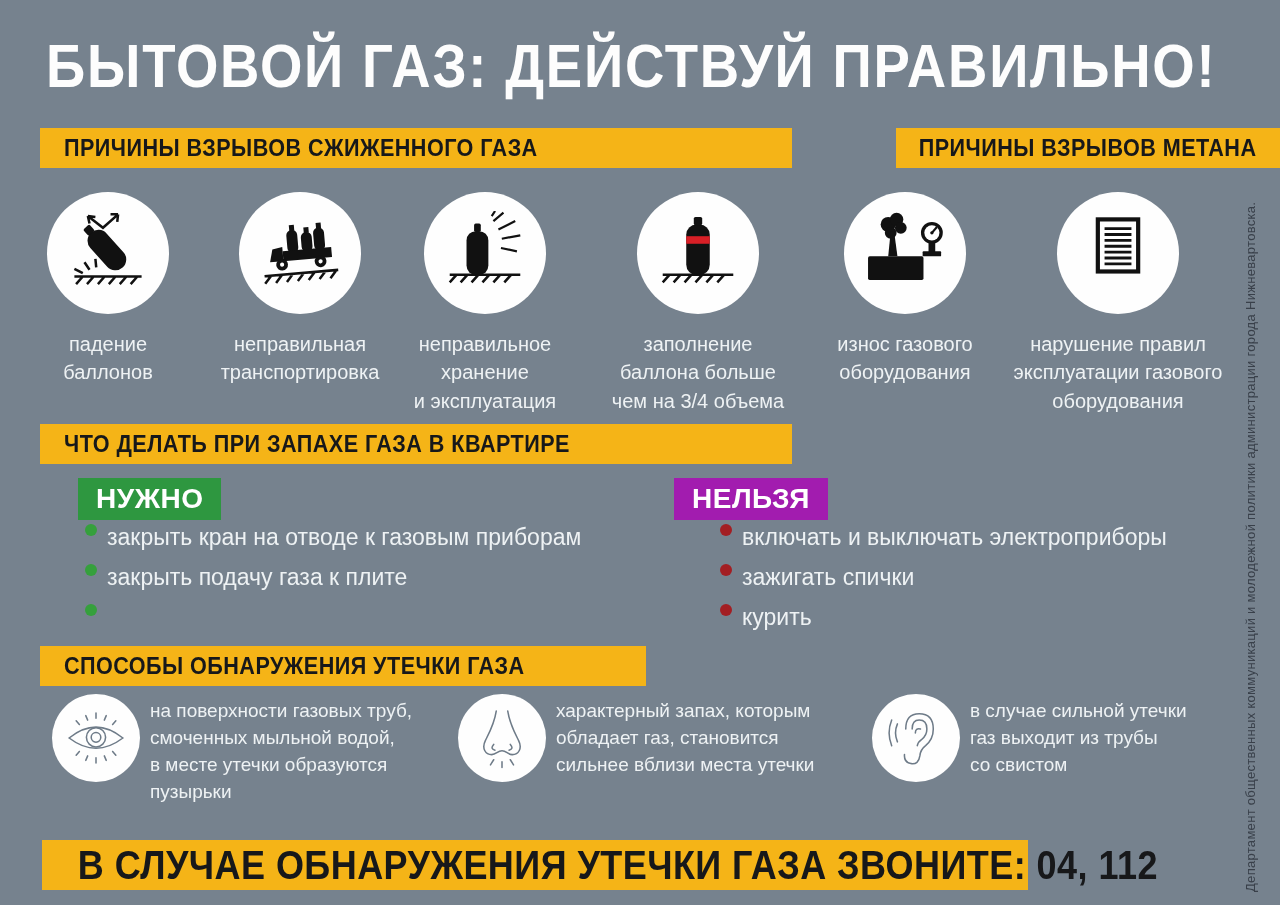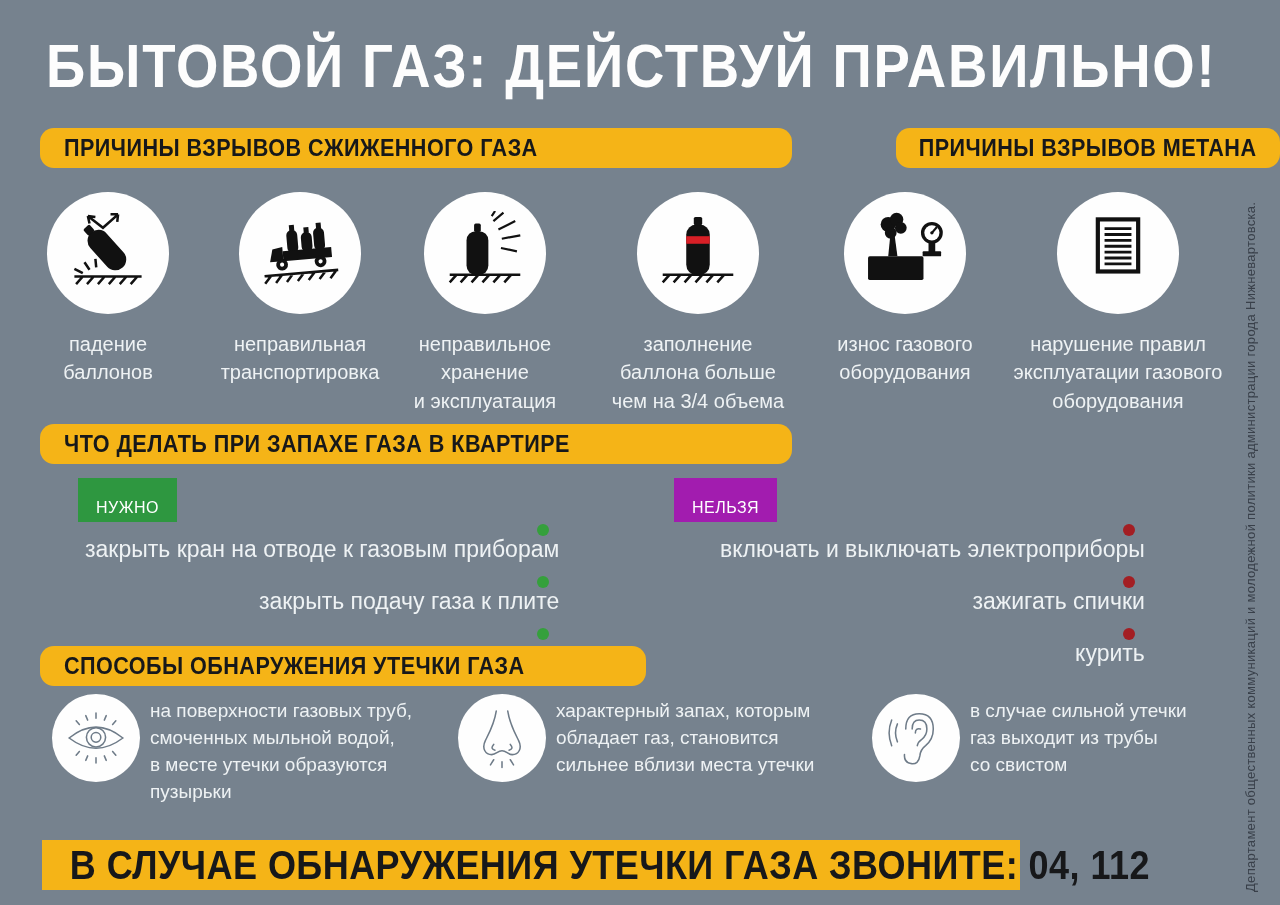--- a/index.html
+++ b/index.html
@@ -4,61 +4,61 @@
 <style>
   html,body{margin:0;padding:0;}
   body{font-family:"Liberation Sans", sans-serif; background:#5d6872;}
   .poster{position:relative;width:1280px;height:905px;background:#76828E;overflow:hidden;}
 
   
   .title{position:absolute;left:46px;top:30px;margin:0;color:#fdfdfd;font-size:62px;font-weight:bold;white-space:nowrap;}
   .condensed{display:inline-block;transform:scaleX(0.88);transform-origin:left center;letter-spacing:2px;}
 
   
-  .bar{position:absolute;height:40px;background:#F5B417;color:#17181a;font-weight:bold;font-size:24px;line-height:40px;white-space:nowrap;border-radius:14px;}
+  .bar{position:absolute;height:40px;background:#F5B417;color:#17181a;font-weight:bold;font-size:24px;line-height:40px;white-space:nowrap;border-radius:0;}
   .bar .condensed{letter-spacing:0.5px;transform:scaleX(0.9);}
   .bar-pad{padding-left:24px;}
   #bar-lpg{left:40px;top:128px;width:728px;}
   #bar-methane{left:848px;top:128px;width:384px;text-align:center;margin-left:48px;}
   #bar-methane .condensed{transform-origin:center;transform:scaleX(0.9);}
   #bar-actions{left:40px;top:424px;width:728px;}
   #bar-detect{left:40px;top:646px;width:582px;}
 
   
   .card{position:absolute;top:192px;text-align:center;}
   .icon-circle{width:122px;height:122px;border-radius:50%;background:#fefefe;margin:0 auto;display:flex;align-items:center;justify-content:center;}
   .card p{margin:16px 0 0 0;color:#eef2f4;font-size:20px;line-height:1.42;white-space:pre-line;}
   #card-1{left:30px;width:156px;}
   #card-2{left:202px;width:196px;}
   #card-3{left:388px;width:194px;}
   #card-4{left:590px;width:216px;}
   #card-5{left:810px;width:190px;}
   #card-6{left:1000px;width:236px;}
 
   
-  .badge{position:absolute;color:#fff;font-weight:normal;font-size:16px;padding:21px 18px 5px 18px;letter-spacing:0.5px;}
+  .badge{position:absolute;color:#fff;font-weight:bold;font-size:28px;padding:5px 18px 5px 18px;letter-spacing:0.5px;}
   #badge-do{left:78px;top:478px;background:#2E9740;}
   #badge-dont{left:674px;top:478px;background:#a21caf;}
   .list{position:absolute;top:524px;}
   #list-do{left:85px;}
   #list-dont{left:720px;}
-  .list-item{display:flex;align-items:flex-end;margin-bottom:13px;color:#eef2f4;font-size:23px;flex-direction:column;}
+  .list-item{display:flex;align-items:flex-start;margin-bottom:13px;color:#eef2f4;font-size:23px;}
   .bullet{width:12px;height:12px;border-radius:50%;margin-right:10px;flex:0 0 auto;}
   .bullet-green{background:#35A03C;}
   .bullet-red{background:#A31E23;}
 
   
   .detect-circle{position:absolute;top:694px;width:88px;height:88px;border-radius:50%;background:#fefefe;display:flex;align-items:center;justify-content:center;}
   .detect-text{position:absolute;top:698px;margin:0;color:#eef2f4;font-size:19px;line-height:1.42;white-space:pre-line;}
   #detect-circle-1{left:52px;}   #detect-text-1{left:150px;width:290px;}
   #detect-circle-2{left:458px;}  #detect-text-2{left:556px;width:300px;}
   #detect-circle-3{left:872px;}  #detect-text-3{left:970px;width:255px;}
 
   
-  .banner{position:absolute;left:42px;top:840px;width:970px;height:50px;background:#F5B417;color:#17181a;font-weight:bold;font-size:40px;line-height:50px;white-space:nowrap;padding-left:8px;}
+  .banner{position:absolute;left:42px;top:840px;width:970px;height:50px;background:#F5B417;color:#17181a;font-weight:bold;font-size:40px;line-height:50px;white-space:nowrap;padding-left:16px;}
   .banner .condensed{transform:scaleX(0.9);letter-spacing:0.5px;padding-left:22px;}
 
   
   .credit{position:absolute;left:1243px;top:280px;height:612px;width:20px;color:#39404a;font-size:13px;letter-spacing:0.3px;writing-mode:vertical-rl;transform:rotate(180deg);white-space:nowrap;}
 
   svg{display:block;}
 </style>
 </head>
 <body>
 

